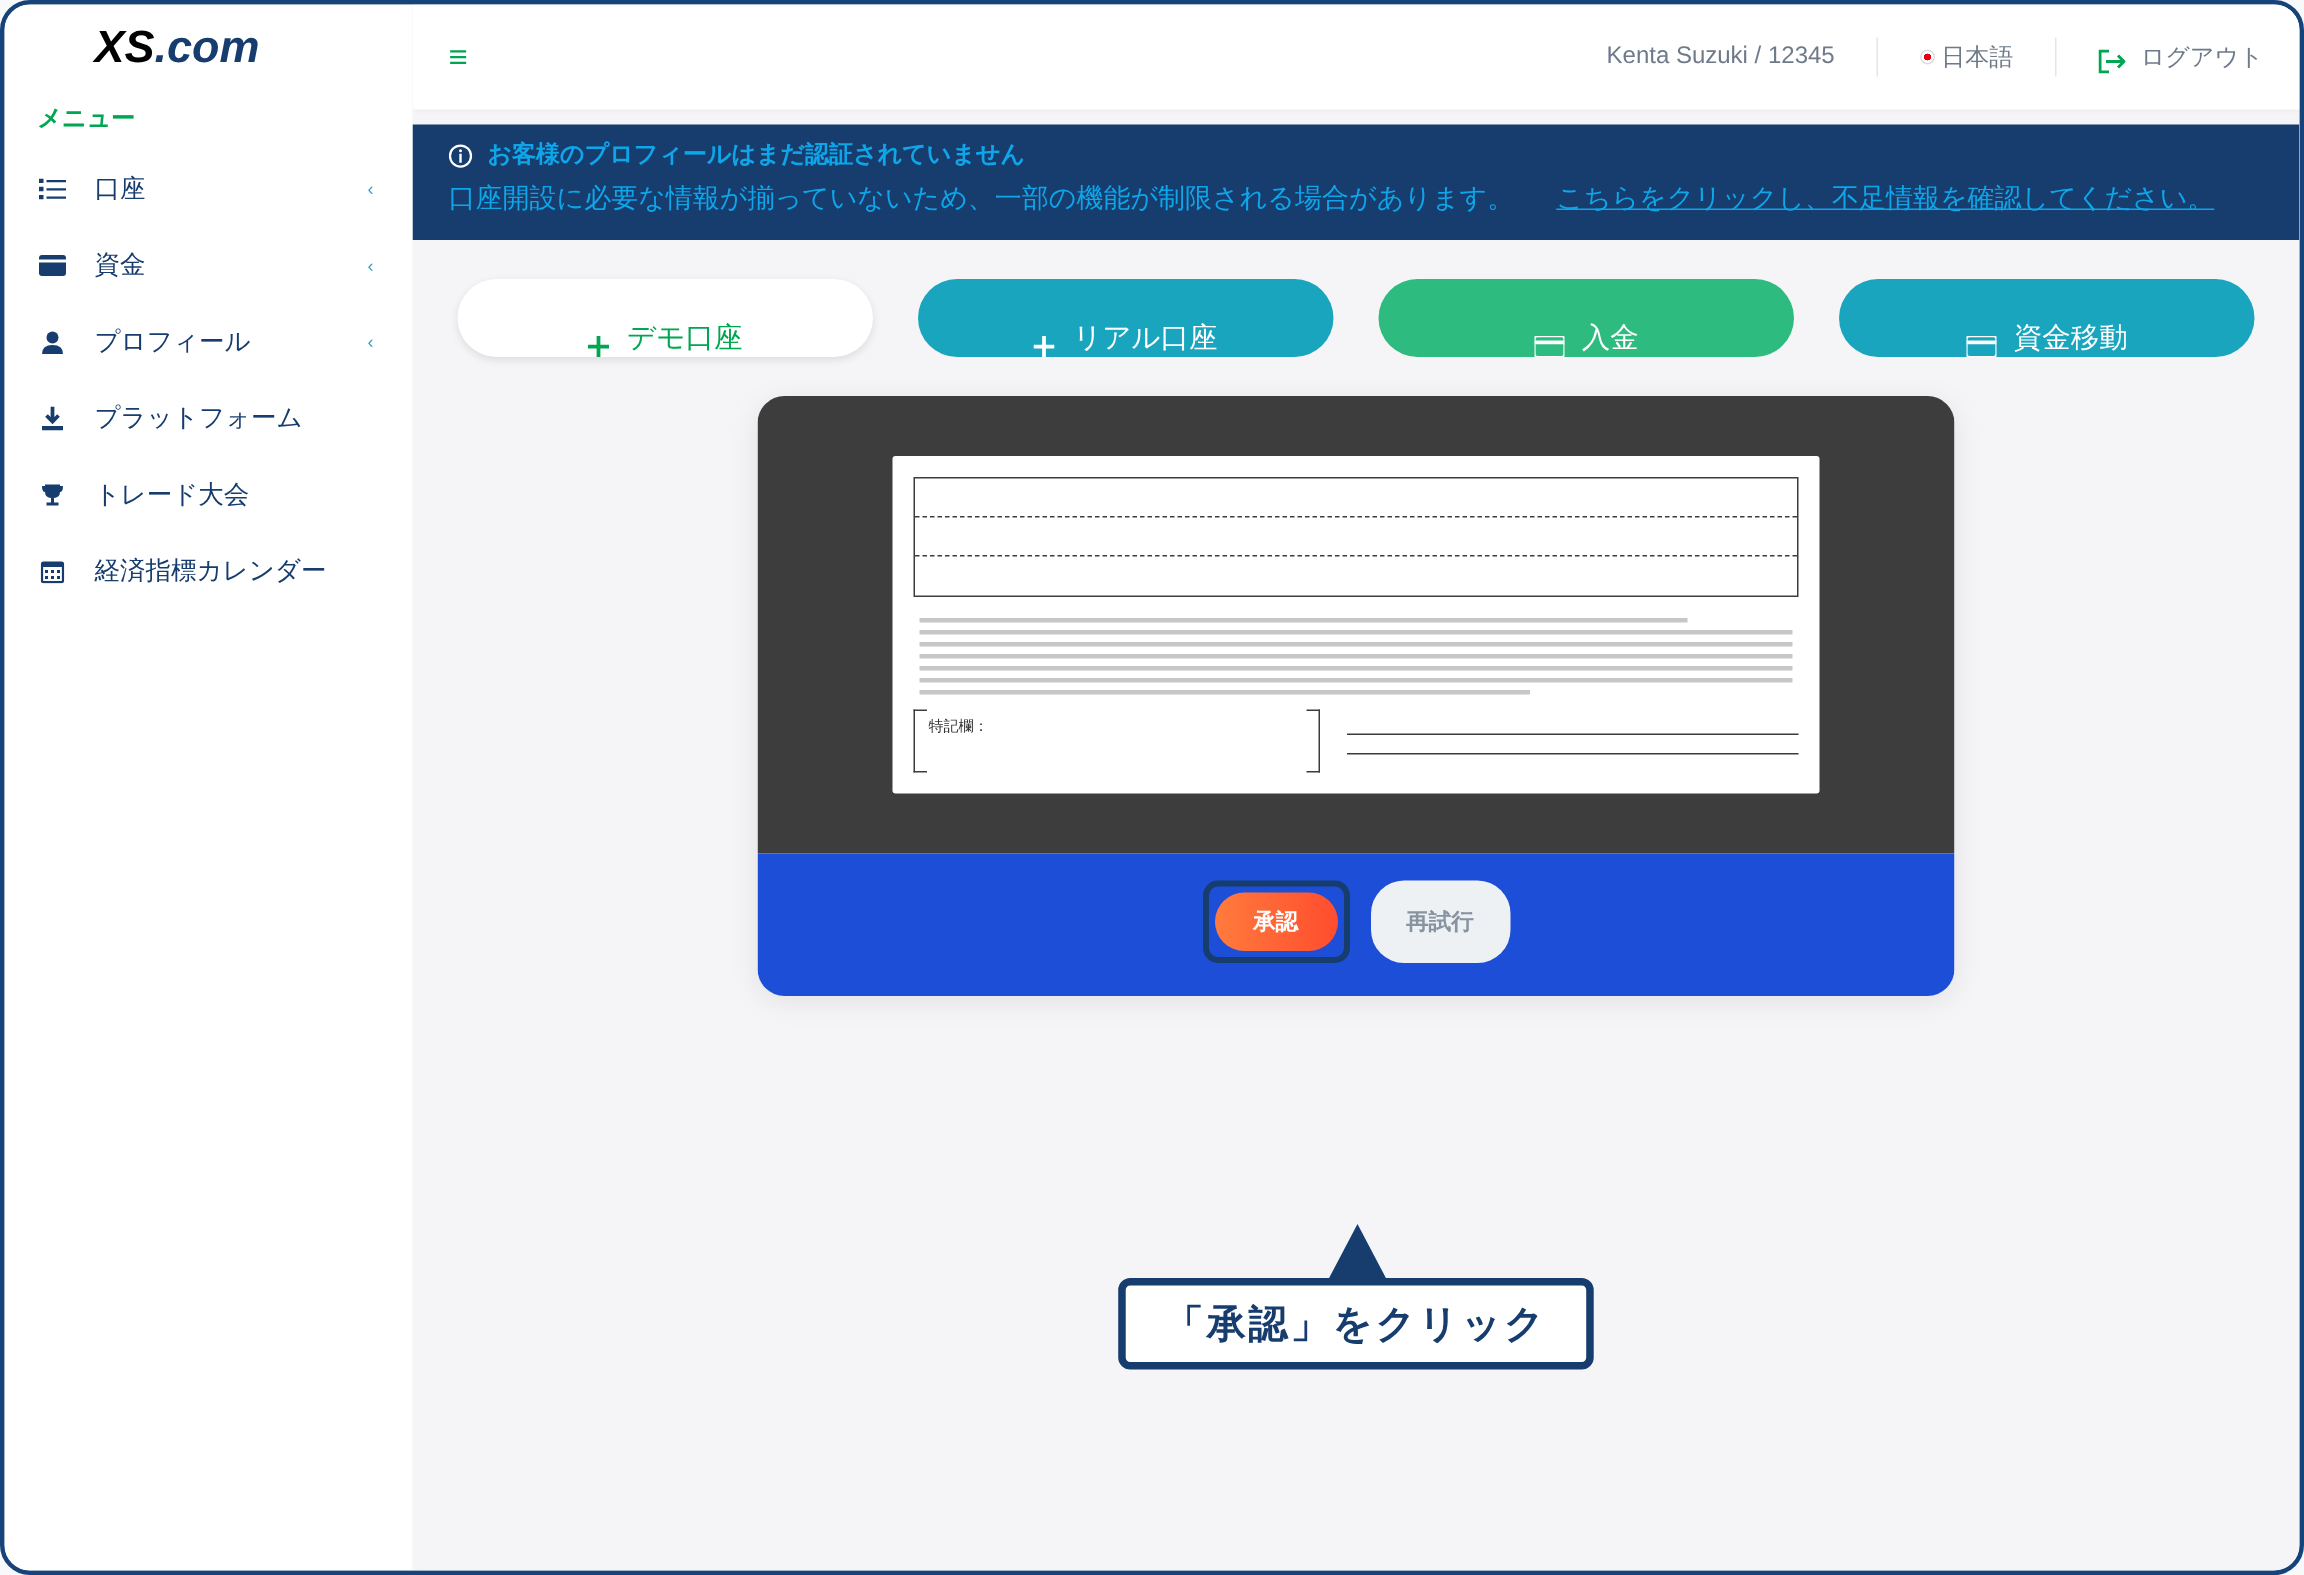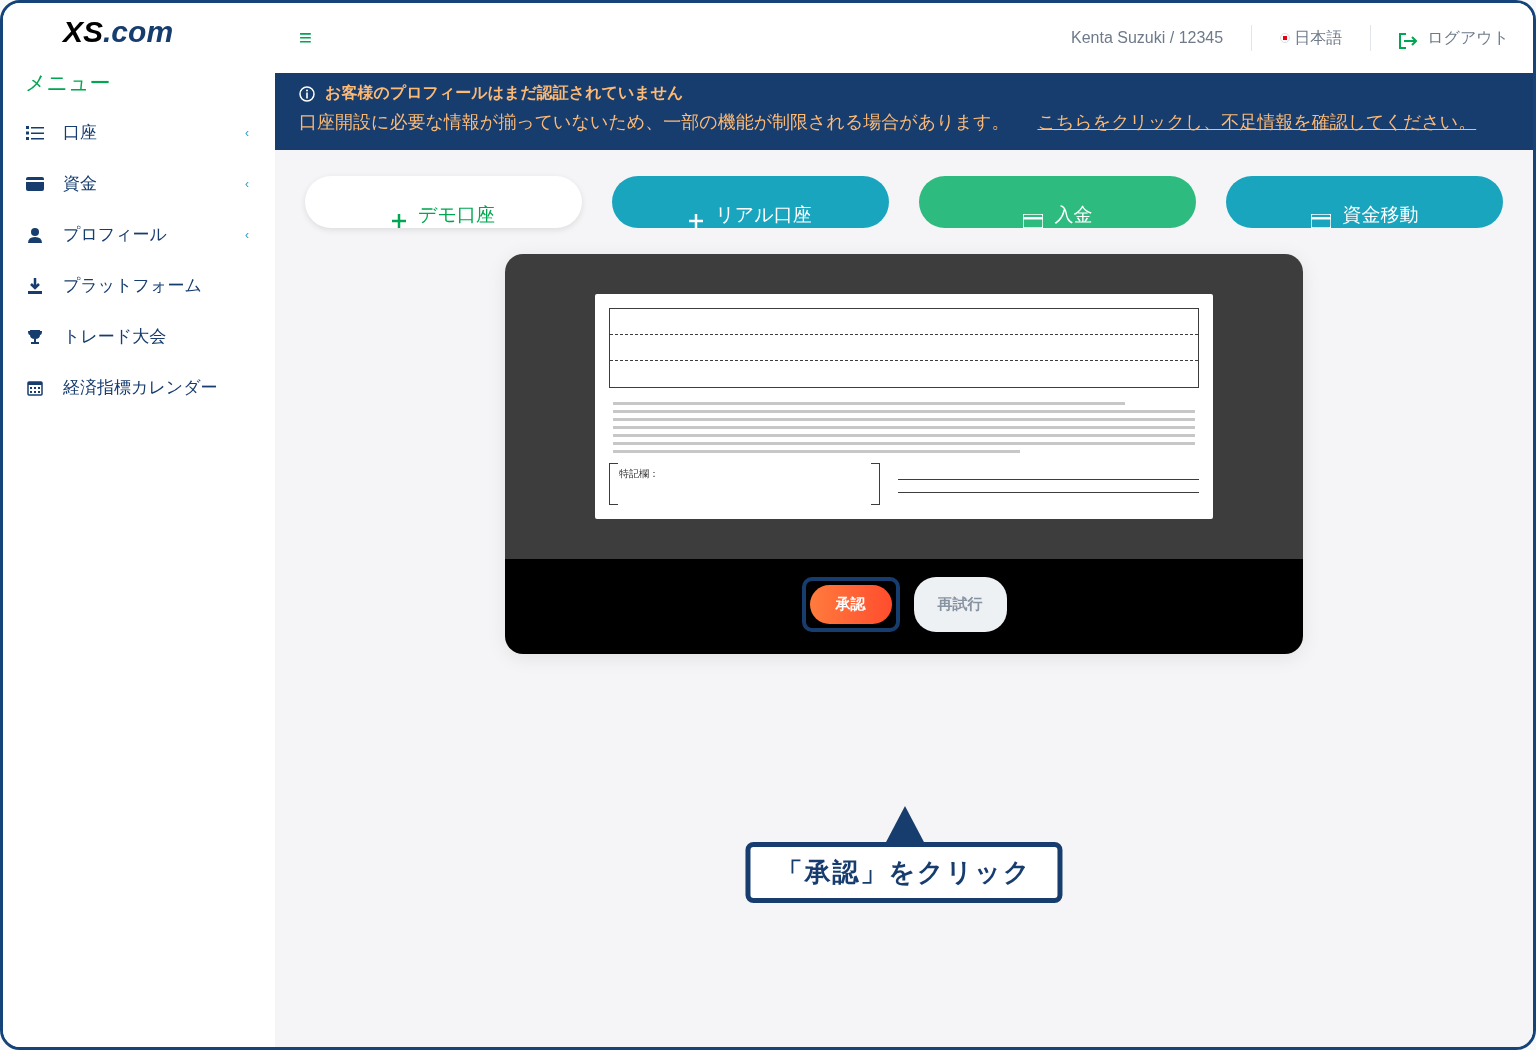--- a/index.html
+++ b/index.html
@@ -3,35 +3,35 @@
   <meta charset="utf-8">
   <style>
     * { margin: 0; padding: 0; box-sizing: border-box; }
     body { font-family: -apple-system, BlinkMacSystemFont, "Segoe UI", Arial, sans-serif; background: #f8f9fa; }
     .app-container { width: 1536px; height: 1050px; border: 3px solid #15437a; border-radius: 20px; overflow: hidden; position: relative; background: #fff; }
     .sidebar { position: absolute; left: 0; top: 0; width: 272px; height: 100%; background: #fff; box-shadow: 2px 0 8px rgba(0,0,0,0.05); }
     .logo-area { padding: 12px 20px 20px 60px; }
     .logo { font-size: 30px; font-weight: 800; font-style: italic; }
     .logo .xs { color: #000000; }
     .logo .dotcom { color: #173c6e; }
-    .menu-title { padding: 0 22px 10px; font-size: 21px; font-weight: 400; color: #00a651; }
+    .menu-title { padding: 0 22px 10px; font-size: 16px; font-weight: 700; color: #00a651; }
     .sidebar-item { display: flex; align-items: center; justify-content: space-between; padding: 14px 22px; color: #173c6e; font-size: 17px; cursor: pointer; gap: 12px; }
     .sidebar-item .left { display: flex; align-items: center; gap: 18px; }
     .sidebar-item .icon { width: 20px; color: #173c6e; display: flex; align-items: center; justify-content: center; }
     .chevron { color: #2a9fc4; font-size: 12px; width: 8px; }
     .main { position: absolute; left: 272px; top: 0; right: 0; bottom: 0; background: #f5f5f7; overflow: hidden; }
     .topbar { height: 70px; background: #fff; display: flex; align-items: center; justify-content: space-between; padding: 0 24px; box-shadow: 0 1px 4px rgba(0,0,0,0.04); }
     .hamburger { color: #00a651; font-size: 22px; cursor: pointer; }
     .topbar-right { display: flex; align-items: center; gap: 28px; color: #6e7a8a; font-size: 16px; }
     .divider { width: 1px; height: 26px; background: #e2e5ea; }
     .lang { display: flex; align-items: center; gap: 4px; cursor: pointer; }
     .flag { width: 10px; height: 10px; background: radial-gradient(circle, #e60012 40%, #fff 42%); border-radius: 50%; border: 1px solid #ddd; }
     .logout { display: flex; align-items: flex-end; gap: 10px; cursor: pointer; }
     .logout-icon { color: #00a651; }
-    .notice { background: #173c6e; color: #fdba74; padding: 10px 24px 16px; font-size: 17px; }
+    .notice { background: #173c6e; color: #0ea5e9; padding: 10px 24px 16px; font-size: 17px; margin-top: 10px; }
     .notice-title { font-weight: 700; display: flex; align-items: center; gap: 10px; margin-bottom: 6px; font-size: 16px; }
     .notice-body { font-size: 18px; }
     .notice-link { text-decoration: underline; cursor: pointer; }
     .action-row { display: flex; gap: 30px; padding: 26px 30px; }
     .action-btn { flex: 1; height: 52px; border-radius: 28px; display: flex; align-items: flex-end; justify-content: center; gap: 12px; font-size: 19px; font-weight: 500; cursor: pointer; border: none; }
     .btn-demo { background: #fff; color: #00a651; box-shadow: 0 2px 6px rgba(0,0,0,0.1); }
     .btn-real { background: #1aa5bf; color: #fff; }
     .btn-deposit { background: #2dbb7f; color: #fff; }
     .btn-transfer { background: #1aa5bf; color: #fff; }
     .preview-wrapper { padding: 0 230px; position: relative; }
@@ -48,21 +48,21 @@
     .greyline { height: 3px; background: #c7c7c7; margin-bottom: 5px; }
     .greyline.short { width: 88%; }
     .doc-footer { display: flex; gap: 18px; margin-top: 10px; align-items: flex-end; justify-content: flex-end; }
     .bracket-box { position: relative; width: 46%; padding: 4px 10px 10px; }
     .bracket-box::before, .bracket-box::after { content: ""; position: absolute; top: 0; bottom: 0; width: 8px; border-top: 1px solid #3d3d3d; border-bottom: 1px solid #3d3d3d; }
     .bracket-box::before { left: 0; border-left: 1px solid #3d3d3d; }
     .bracket-box::after { right: 0; border-right: 1px solid #3d3d3d; }
     .bracket-label { font-size: 10px; color: #333; }
     .sig-lines { flex: 1; }
     .sigline { height: 1px; background: #3d3d3d; margin-bottom: 12px; }
-    .preview-actions { display: flex; justify-content: center; gap: 14px; padding: 18px 0 22px; background: #000000; }
+    .preview-actions { display: flex; justify-content: center; gap: 14px; padding: 18px 0 22px; background: #1d4ed8; }
     .approve-wrap { border: 4px solid #173c6e; border-radius: 10px; padding: 4px; }
     .btn-approve { background: linear-gradient(90deg, #ff7b3d 0%, #ff4d2e 100%); color: #fff; border: none; padding: 10px 26px; border-radius: 22px; font-size: 15px; font-weight: 700; cursor: pointer; }
     .btn-retry { background: #eef1f4; color: #8893a2; border: none; padding: 12px 24px; border-radius: 22px; font-size: 15px; font-weight: 600; cursor: pointer; }
     .callout-line { position: absolute; left: 48.5%; width: 0; height: 0; border-left: 20px solid transparent; border-right: 20px solid transparent; border-bottom: 38px solid #173c6e; top: 552px; }
     .callout { position: absolute; left: 50%; transform: translateX(-50%); top: 588px; background: #fff; border: 5px solid #173c6e; border-radius: 8px; padding: 8px 26px; font-size: 26px; font-weight: 700; color: #173c6e; letter-spacing: 2px; white-space: nowrap; }
     svg { display: block; }
   </style>
 </head>
 <body>
 

